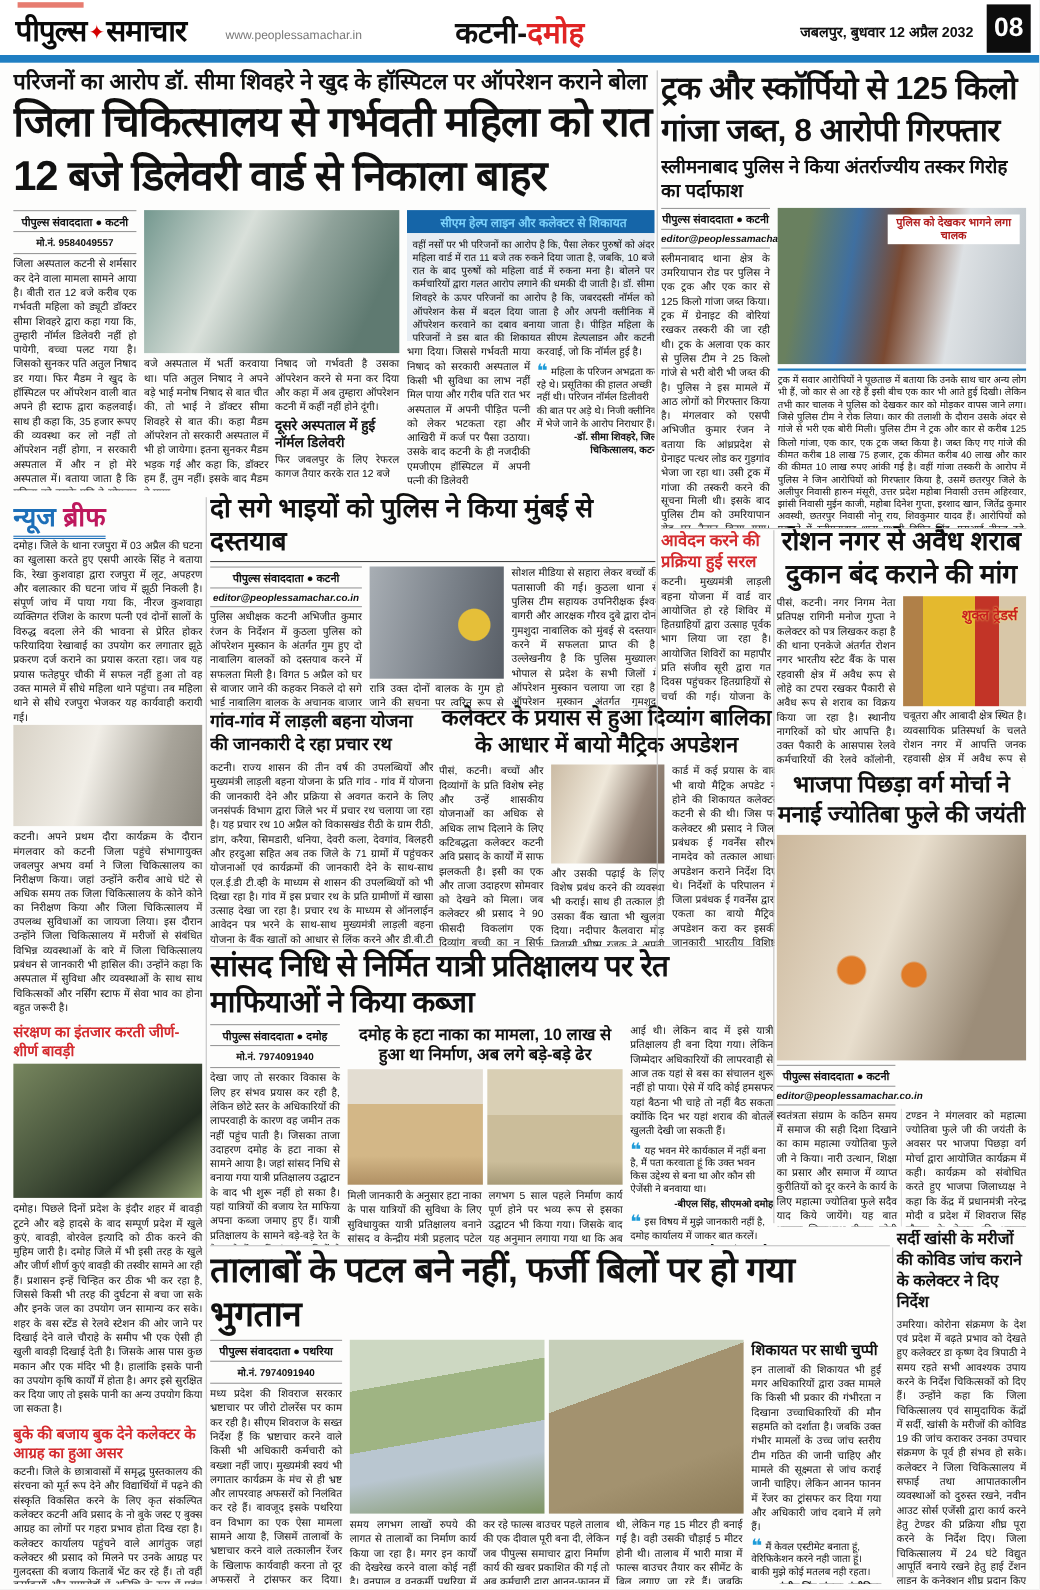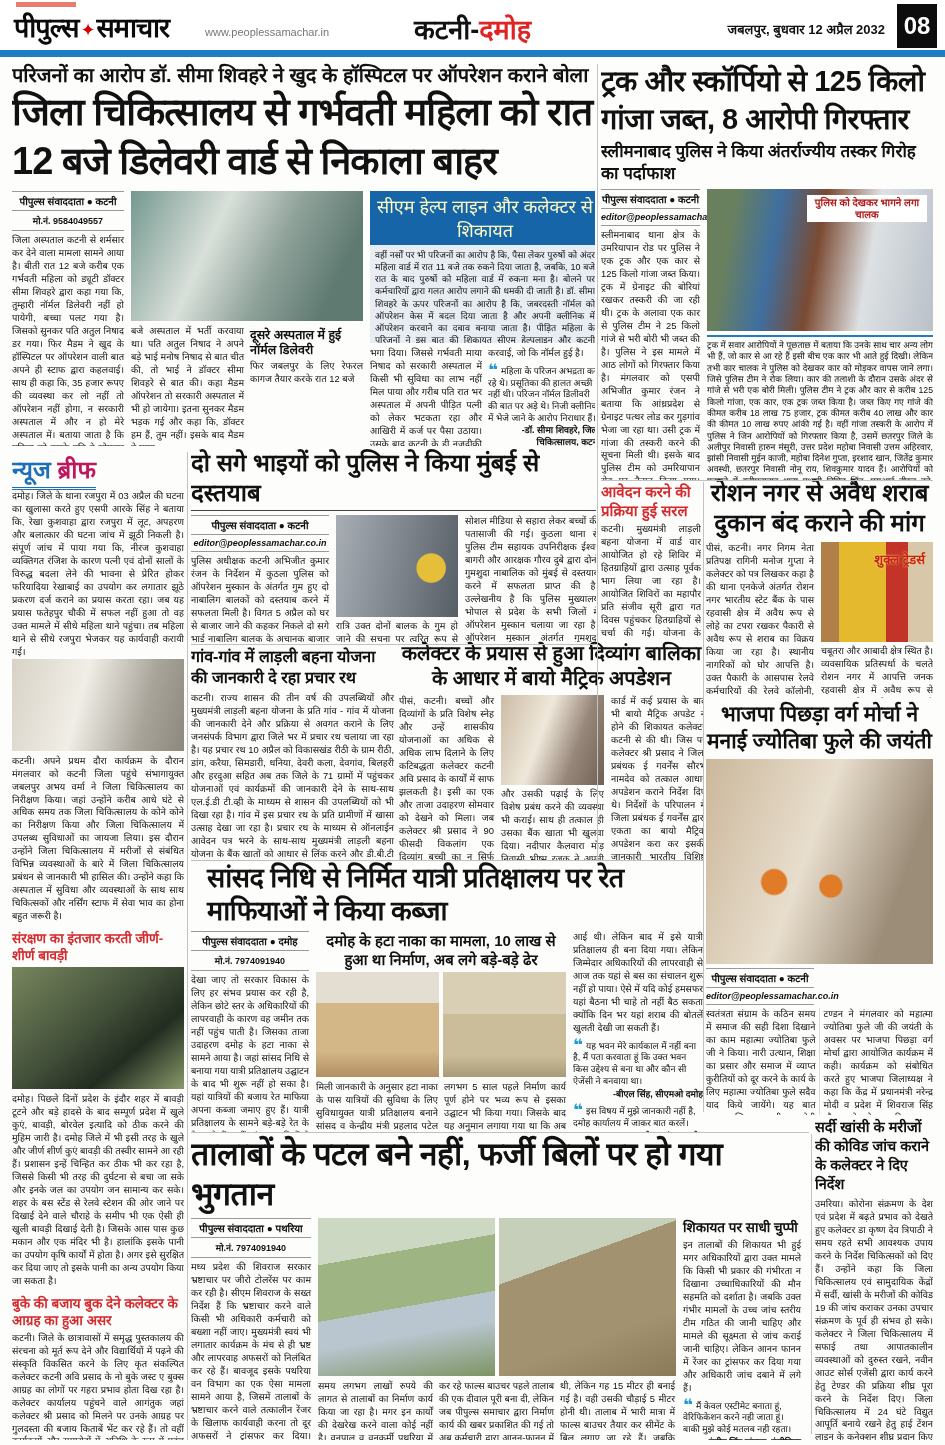--- a/index.html
+++ b/index.html
@@ -37,21 +37,21 @@
   .row{display:flex;gap:7px;}
   .col{flex:0 0 auto;}
   .photo{position:relative;width:100%;}
   .cap{position:absolute;top:6px;right:6px;background:#fff;color:#b01c1c;font-size:10px;font-weight:800;
        padding:2px 5px;line-height:1.15;max-width:120px;text-align:center;}
   .sign{position:absolute;top:10px;right:8px;color:#c81f1f;font-size:13px;font-weight:800;text-align:center;line-height:1.3;
         text-shadow:0 0 2px #ffe76e;}
   .qicon{color:#1d9bd8;font-size:17px;font-weight:800;line-height:10px;float:left;margin-right:3px;}
   .quote{font-size:9px;line-height:1.3;margin-top:6px;}
   .qattr{font-size:9px;font-weight:800;text-align:right;display:block;margin-top:1px;}
-  .boxhead{background:#1565a8;color:#fef9c3;font-size:18px;font-weight:400;text-align:center;padding:3px 2px;}
+  .boxhead{background:#1565a8;color:#7dd3fc;font-size:11px;font-weight:700;text-align:center;padding:3px 2px;}
   .boxbody{background:#e7edf3;padding:4px 5px;font-size:9px;line-height:1.35;text-align:justify;}
   .subhead-in{font-size:12.5px;font-weight:800;line-height:1.2;margin:3px 0 2px;display:block;}
   .cols2{column-count:2;column-gap:8px;column-rule:1px solid #ddd;}
   .vr{position:absolute;width:1px;background:#c2c2c2;}
   .hr{position:absolute;height:1px;background:#c2c2c2;}
   
   .brieftitle{font-size:24px;font-weight:800;border-bottom:3px double #1d6fb8;display:inline-block;padding-bottom:2px;}
   .brieftitle .b1{color:#1d6fb8;}
   .brieftitle .b2{color:#be185d;}
   .brief-h{font-size:13.5px;font-weight:800;line-height:17px;color:#d42b2e;margin:7px 0 3px;}
@@ -94,20 +94,21 @@
       <div class="col" style="width:112px;">
         <div class="byline" data-name="lead-byline">पीपुल्स संवाददाता ● कटनी</div>
         <div class="byline2" data-name="lead-phone">मो.नं. 9584049557</div>
         <div class="body" data-name="lead-body-col1">जिला अस्पताल कटनी से शर्मसार कर देने वाला मामला सामने आया है। बीती रात 12 बजे करीब एक गर्भवती महिला को ड्यूटी डॉक्टर सीमा शिवहरे द्वारा कहा गया कि, तुम्हारी नॉर्मल डिलेवरी नहीं हो पायेगी, बच्चा पलट गया है। जिसको सुनकर पति अतुल निषाद डर गया। फिर मैडम ने खुद के हॉस्पिटल पर ऑपरेशन वाली बात अपने ही स्टाफ द्वारा कहलवाई। साथ ही कहा कि, 35 हजार रूपए की व्यवस्था कर लो नहीं तो ऑपरेशन नहीं होगा, न सरकारी अस्पताल में और न हो मेरे अस्पताल में। बताया जाता है कि महिला को उसके पति ने सोमवार सुबह 9</div>
       </div>
       <div class="col" style="width:232px;">
         <div class="photo ph-lead" data-name="lead-photo"></div>
         <div class="row" style="margin-top:4px;gap:6px;">
           <div class="body" style="width:113px;" data-name="lead-body-under-photo-a">बजे अस्पताल में भर्ती करवाया था। पति अतुल निषाद ने अपने बड़े भाई मनोष निषाद से बात चीत की, तो भाई ने डॉक्टर सीमा शिवहरे से बात की। कहा मैडम ऑपरेशन तो सरकारी अस्पताल में भी हो जायेगा। इतना सुनकर मैडम भड़क गई और कहा कि, डॉक्टर हम हैं, तुम नहीं। इसके बाद मैडम ने माया</div>
           <div style="width:113px;">
+            <span class="body" style="display:block;" data-name="lead-body-under-photo-b1">निषाद जो गर्भवती है उसका ऑपरेशन करने से मना कर दिया और कहा में अब तुम्हारा ऑपरेशन कटनी में कहीं नहीं होने दूंगी।</span>
             <span class="subhead-in" data-name="lead-subhead-normal-delivery">दूसरे अस्पताल में हुई नॉर्मल डिलेवरी</span>
             <span class="body" style="display:block;" data-name="lead-body-under-photo-b2">फिर जबलपुर के लिए रेफरल कागज तैयार करके रात 12 बजे</span>
           </div>
         </div>
       </div>
       <div class="col" style="width:230px;">
         <div data-name="cm-helpline-box">
           <div class="boxhead" data-name="cm-helpline-box-title">सीएम हेल्प लाइन और कलेक्टर से शिकायत</div>
           <div class="boxbody" style="height:98px;overflow:hidden;" data-name="cm-helpline-box-body">वहीं नर्सों पर भी परिजनों का आरोप है कि, पैसा लेकर पुरुषों को अंदर महिला वार्ड में रात 11 बजे तक रुकने दिया जाता है, जबकि, 10 बजे रात के बाद पुरुषों को महिला वार्ड में रुकना मना है। बोलने पर कर्मचारियों द्वारा गलत आरोप लगाने की धमकी दी जाती है। डॉ. सीमा शिवहरे के ऊपर परिजनों का आरोप है कि, जबरदस्ती नॉर्मल को ऑपरेशन केस में बदल दिया जाता है और अपनी क्लीनिक में ऑपरेशन करवाने का दबाव बनाया जाता है। पीड़ित महिला के परिजनों ने इस बात की शिकायत सीएम हेल्पलाइन और कटनी कलेक्टर से की है।</div>
         </div>
@@ -223,21 +224,21 @@
     <div class="row" style="margin-top:4px;">
       <div class="col" style="width:108px;">
         <div class="byline" data-name="phule-byline">पीपुल्स संवाददाता ● कटनी</div>
         <div class="byline2" style="font-style:italic;" data-name="phule-email">editor@peoplessamachar.co.in</div>
       </div>
     </div>
     <div class="body cols2" style="height:120px;" data-name="phule-body">स्वतंत्रता संग्राम के कठिन समय में समाज की सही दिशा दिखाने का काम महात्मा ज्योतिबा फुले जी ने किया। नारी उत्थान, शिक्षा का प्रसार और समाज में व्याप्त कुरीतियों को दूर करने के कार्य के लिए महात्मा ज्योतिबा फुले सदैव याद किये जायेंगे। यह बात भाजपा जिलाध्यक्ष दीपक सोनी टण्डन ने मंगलवार को महात्मा ज्योतिबा फुले जी की जयंती के अवसर पर भाजपा पिछड़ा वर्ग मोर्चा द्वारा आयोजित कार्यक्रम में कही। कार्यक्रम को संबोधित करते हुए भाजपा जिलाध्यक्ष ने कहा कि केंद्र में प्रधानमंत्री नरेन्द्र मोदी व प्रदेश में शिवराज सिंह चौहान के नेतृत्व की भाजपा सरकारें महात्मा ज्योतिबा फुले जी के पदचिन्हों पर चलकर गरीब शोषित वंचित, अनुसूचित जाति, जनजाति एवं पिछड़े वर्ग के कल्याण हेतु पूरे मनोयोग से समर्पित हैं। इस अवसर पर वरिष्ठजनों का सम्मान भी किया गया। इस अवसर पर जिला उपाध्यक्ष रणवीर कर्ण, पिछड़ा वर्ग मोर्चा जिला प्रभारी अवधेश यादव, पिछड़ा मोर्चा जिलाध्यक्ष अशोक विश्वकर्मा, मंडल अध्यक्ष वागीश आनन्द, मंडल महामंत्री सतीश मोटवानी, महिला मोर्चा मंडल अध्यक्ष मनीषा पयासी, अजय लालवानी, संदीप कोरी, सचिन कोरी अजय दहिया, विजय दहिया, शंकर अनिल रजक, राजाराम चक्रवर्ती, राम प्रजापति, संजय कोरी आदि उपस्थित रहे।</div>
   </div>
 
   <div class="art" style="left:191px;top:862px;width:512px;height:270px;" data-name="article-sansad">
-    <div class="hl-xl" style="font-size:27px;line-height:33px;margin-left:16px;" data-name="sansad-headline">सांसद निधि से निर्मित यात्री प्रतिक्षालय पर रेत माफियाओं ने किया कब्जा</div>
+    <div class="hl-xl" style="font-size:27px;line-height:33px;" data-name="sansad-headline">सांसद निधि से निर्मित यात्री प्रतिक्षालय पर रेत माफियाओं ने किया कब्जा</div>
     <div class="row" style="margin-top:3px;">
       <div class="col" style="width:118px;">
         <div class="byline" data-name="sansad-byline">पीपुल्स संवाददाता ● दमोह</div>
         <div class="byline2" data-name="sansad-phone">मो.नं. 7974091940</div>
         <div class="body" data-name="sansad-body-col1">देखा जाए तो सरकार विकास के लिए हर संभव प्रयास कर रही है, लेकिन छोटे स्तर के अधिकारियों की लापरवाही के कारण वह जमीन तक नहीं पहुंच पाती है। जिसका ताजा उदाहरण दमोह के हटा नाका से सामने आया है। जहां सांसद निधि से बनाया गया यात्री प्रतिक्षालय उद्घाटन के बाद भी शुरू नहीं हो सका है। यहां यात्रियों की बजाय रेत माफिया अपना कब्जा जमाए हुए हैं। यात्री प्रतिक्षालय के सामने बड़े-बड़े रेत के ढेर लगे हैं, वहीं अंदर शराबियों ने अपना अड्डा बना लिया है। जिसको देखकर यह अंदाजा लगाया जा सकता है कि यहां पर जिम्मेदार कितने लापरवाह हैं।</div>
       </div>
       <div class="col" style="width:250px;">
         <div class="hl-s" style="text-align:center;" data-name="sansad-subhead">दमोह के हटा नाका का मामला, 10 लाख से हुआ था निर्माण, अब लगे बड़े-बड़े ढेर</div>
         <div class="row" style="gap:4px;margin-top:3px;">
           <div class="photo ph-sand1" style="width:123px;" data-name="sansad-photo-1"></div>

